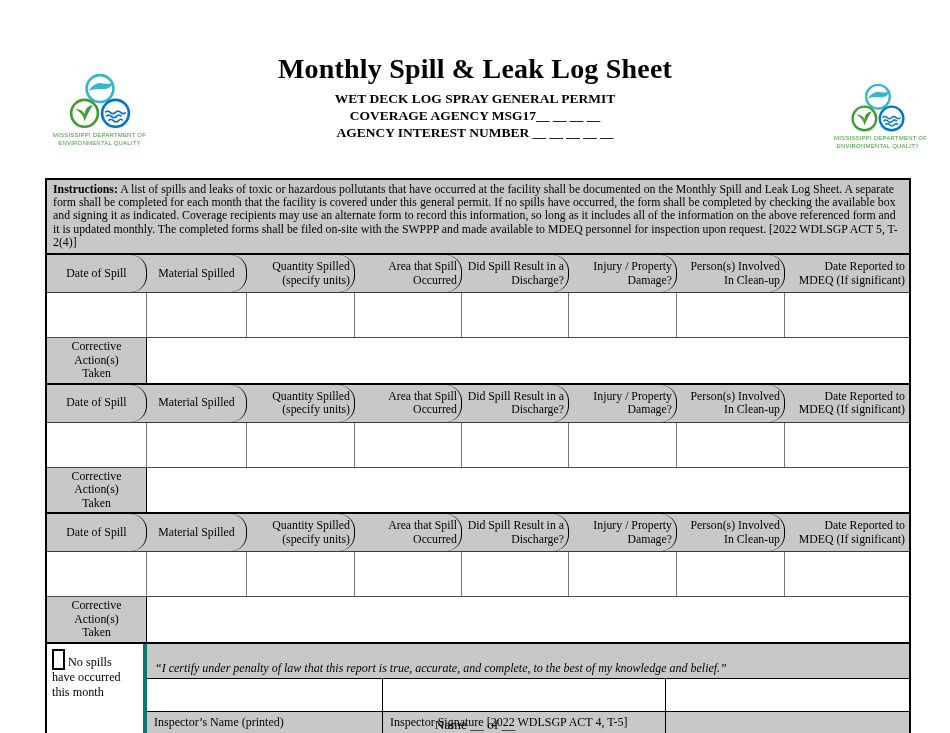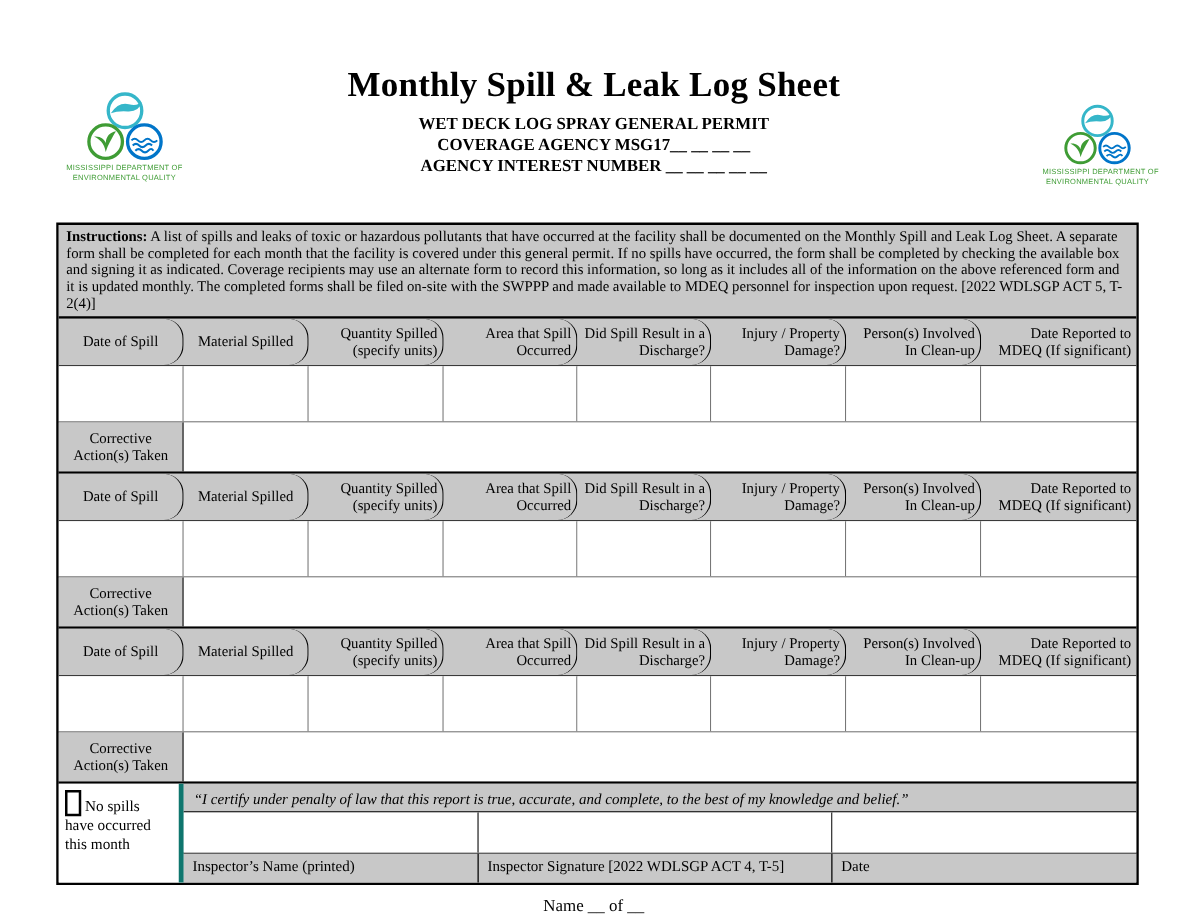--- a/index.html
+++ b/index.html
@@ -35,31 +35,31 @@
   .hc { border-right:1px solid #000; min-height:37px; display:flex; align-items:center;
         justify-content:center; text-align:right; font-size:11.8px; line-height:13.5px;
         padding:2px 4px;border-radius:16px; }
   .hc:last-child { border-right:none; }
   .row.data { border-bottom:1px solid #4a4a4a; }
   .dc { border-right:1px solid #777; height:44px; background:#fff; }
   .dc:last-child { border-right:none; }
   .corr { display:grid; grid-template-columns:100px auto; }
   .corr-label { background:#c8c8c8; border-right:1px solid #000; min-height:39px;
                 display:flex; align-items:center; justify-content:center; text-align:center;
-                font-size:11.8px; line-height:13.5px; padding:2px 2px; }
+                font-size:11.8px; line-height:13.5px; padding:2px 18px; }
   .corr-input { background:#fff; }
 
   
   .bottom { display:grid; grid-template-columns:100px auto; }
   .no-spills { border-right:4px solid #0f766e; padding:5px 4px 0 5px;
                font-size:12.2px; line-height:15px; background:#fff; }
   .checkbox { display:inline-block; width:13px; height:21px; border:2px solid #000;
               background:#fff; vertical-align:bottom; margin-right:3px; }
   .cert-statement { background:#c8c8c8; border-bottom:1px solid #000; font-style:italic;
-                    font-size:12px; line-height:14px; padding:5px 8px 3px; }
+                    font-size:12px; line-height:14px; padding:17px 8px 3px; }
   .cert-blank  { display:grid; grid-template-columns:236px 283px auto;
                  border-bottom:1px solid #000; height:33px; }
   .cb { border-right:1px solid #000; background:#fff; }
   .cb.last { border-right:none; }
   .cert-labels { display:grid; grid-template-columns:236px 283px auto; background:#c8c8c8; }
   .cl { border-right:1px solid #000; font-size:12px; padding:3px 7px 5px; }
   .cl.last { border-right:none; }
 
   .page-num { position:absolute; left:0; right:0; top:694px; text-align:center; font-size:13.5px; }
 </style>
@@ -216,21 +216,20 @@
       <div>
         <div class="cert-statement">“I certify under penalty of law that this report is true, accurate, and complete, to the best of my knowledge and belief.”</div>
         <div class="cert-blank">
           <div class="cb"></div>
           <div class="cb"></div>
           <div class="cb last"></div>
         </div>
         <div class="cert-labels">
           <div class="cl">Inspector’s Name (printed)</div>
           <div class="cl">Inspector Signature [2022 WDLSGP ACT 4, T-5]</div>
-          <div class="cl last">Date</div>
         </div>
       </div>
     </div>
 
   </div>
 
   <div class="page-num">Name __ of __</div>
 
 </div>
 

